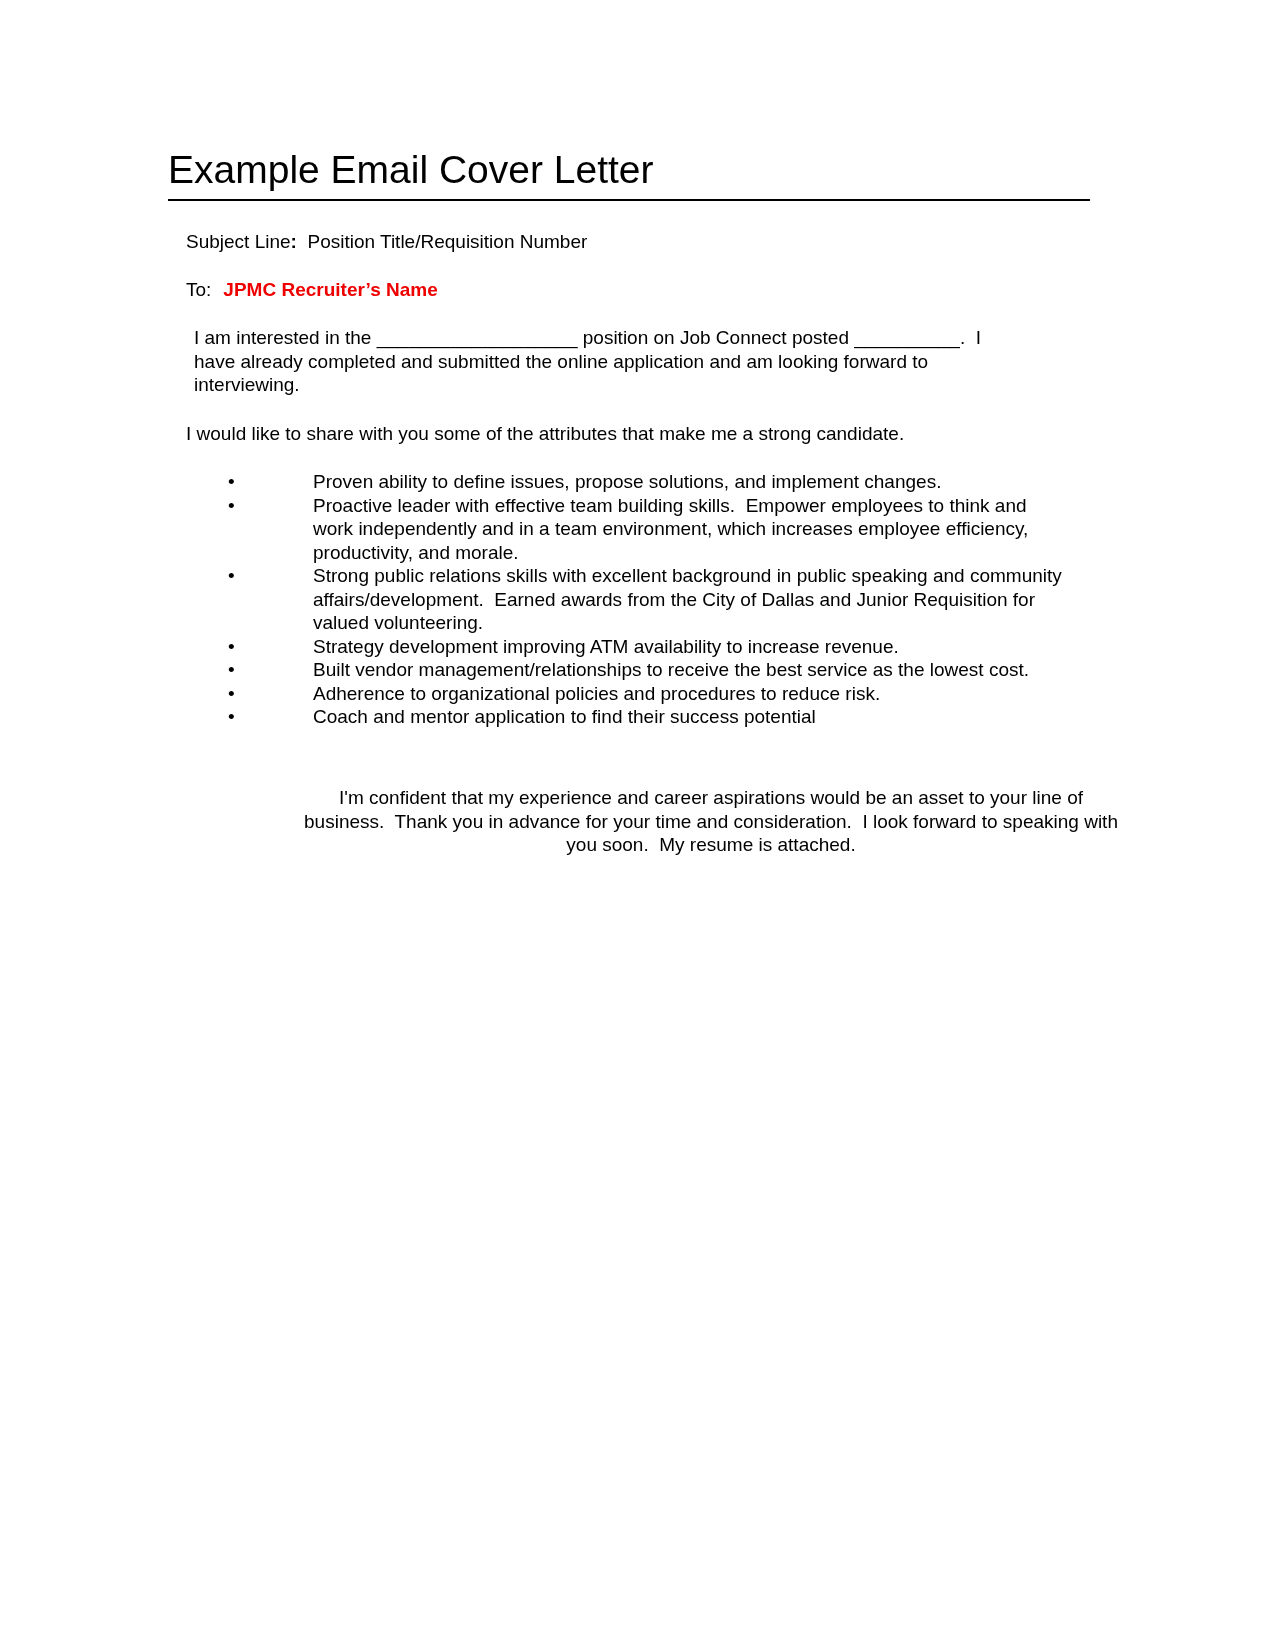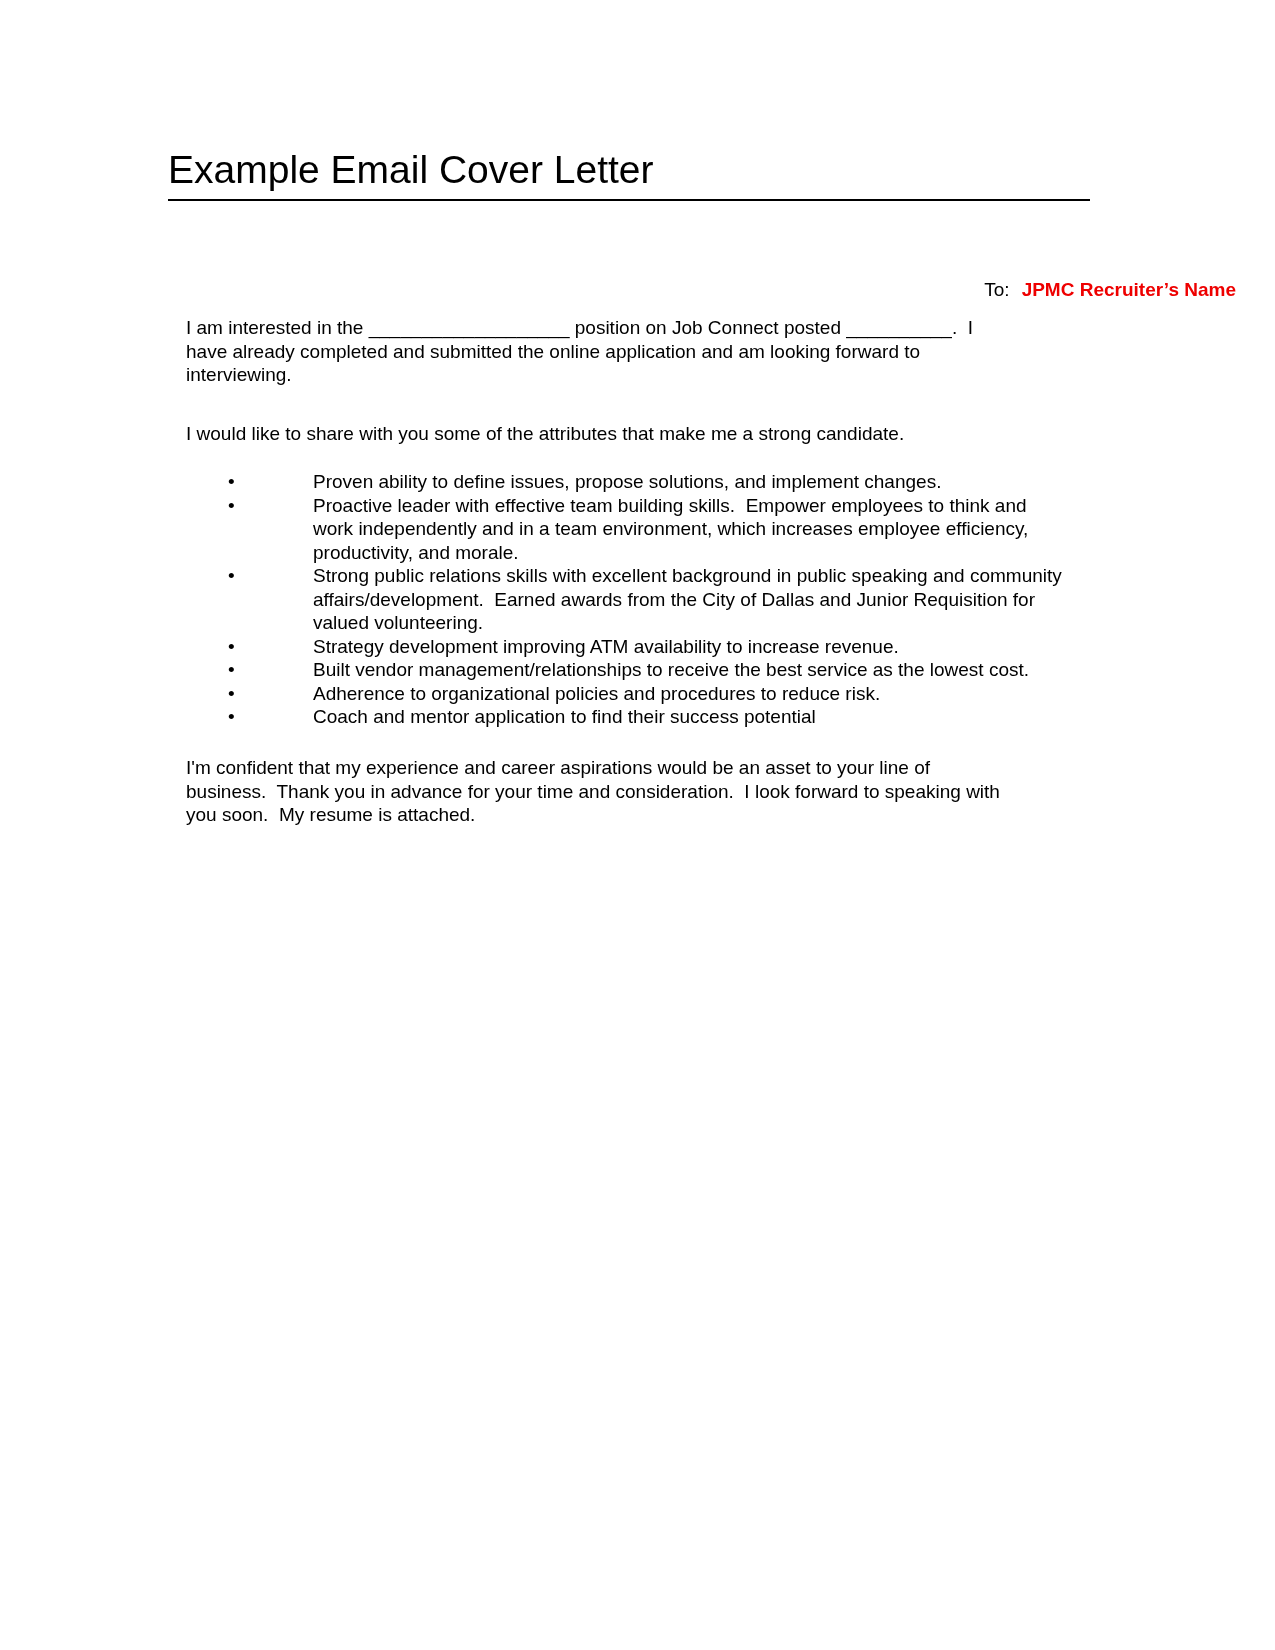--- a/index.html
+++ b/index.html
@@ -38,24 +38,24 @@
   }
   .textline, .para, .signature {
     position: absolute;
     left: 186px;
     width: 1050px;
     font-size: 19px;
     line-height: 23.5px;
     white-space: pre-wrap;
   }
   .subject { top: 230px; }
-  .to      { top: 278px; text-align: right; }
-  .p1      { top: 316px; }
+  .to      { top: 278px; }
+  .p1      { top: 326px; margin-left: 8px; }
   .p2      { top: 422px; }
-  .p3      { top: 756px; }
+  .p3      { top: 786px; text-align: center; }
   .signature { top: 847px; }
   .bold { font-weight: 700; }
   .red  { color: var(--accent-red, #ee0000); }
   .to .red { margin-left: 12px; }
   .bullets {
     position: absolute;
     left: 186px;
     top: 470px;
     width: 1050px;
     margin: 0;
@@ -82,20 +82,21 @@
 </style>
 </head>
 <body>
 
 <div class="page">
 
   <div class="title-block">
     <h1 class="doc-title">Example Email Cover Letter</h1>
   </div>
 
+  <div class="textline subject"><span>Subject Line</span><span class="bold">:</span><span>  Position Title/Requisition Number</span></div>
 
   <div class="textline to"><span>To:</span><span class="red bold">JPMC Recruiter’s Name</span></div>
 
   <div class="para p1">I am interested in the ___________________ position on Job Connect posted __________.  I
 have already completed and submitted the online application and am looking forward to
 interviewing.</div>
 
   <div class="para p2">I would like to share with you some of the attributes that make me a strong candidate.</div>
 
   <ul class="bullets">

